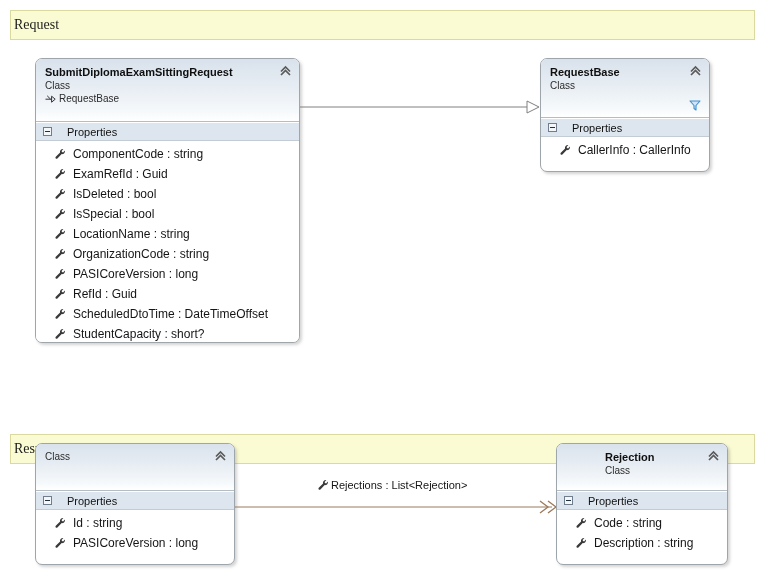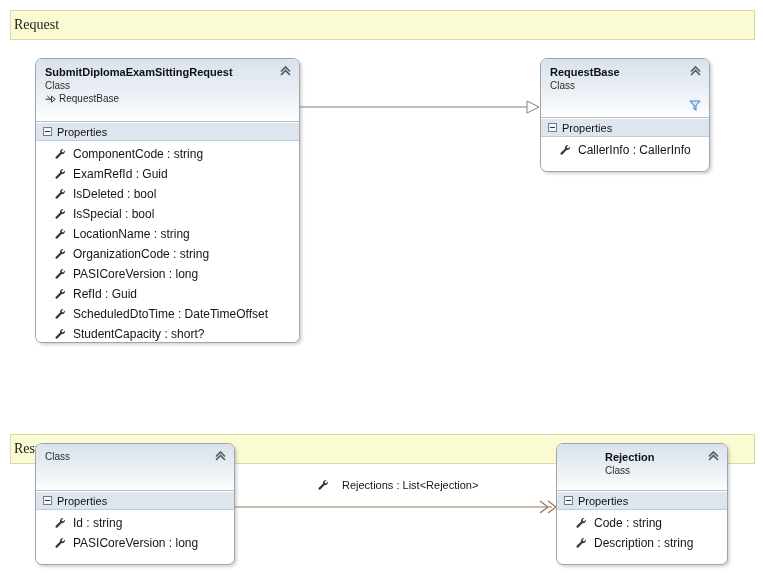--- a/index.html
+++ b/index.html
@@ -92,21 +92,21 @@
   
   .compartment-title {
     background: #dde6ee;
     border-bottom: 1px solid #c3ccd4;
     border-top: 1px solid #ffffff;
     padding: 2px 4px 2px 7px;
     font-size: 11px;
     color: #111;
     display: flex;
     align-items: center;
-    gap: 5px;
+    gap: 15px;
     box-sizing: border-box;
     height: 19px;
   }
   .expander {
     display: inline-block;
     width: 9px;
     height: 9px;
     box-sizing: border-box;
     border: 1px solid #6f7d8c;
     background: #f3f7fa;
@@ -144,21 +144,21 @@
     left: 0;
     top: 0;
     width: 763px;
     height: 575px;
     pointer-events: none;
   }
   .assoc-label {
     position: absolute;
     display: flex;
     align-items: center;
-    gap: 13px;
+    gap: 2px;
     font-size: 11px;
     color: #151515;
     white-space: nowrap;
   }
 </style>
 </head>
 <body>
 
 <div class="lane" style="left:10px; top:10px; width:745px; height:30px;">
   <span class="lane-label">Request</span>

